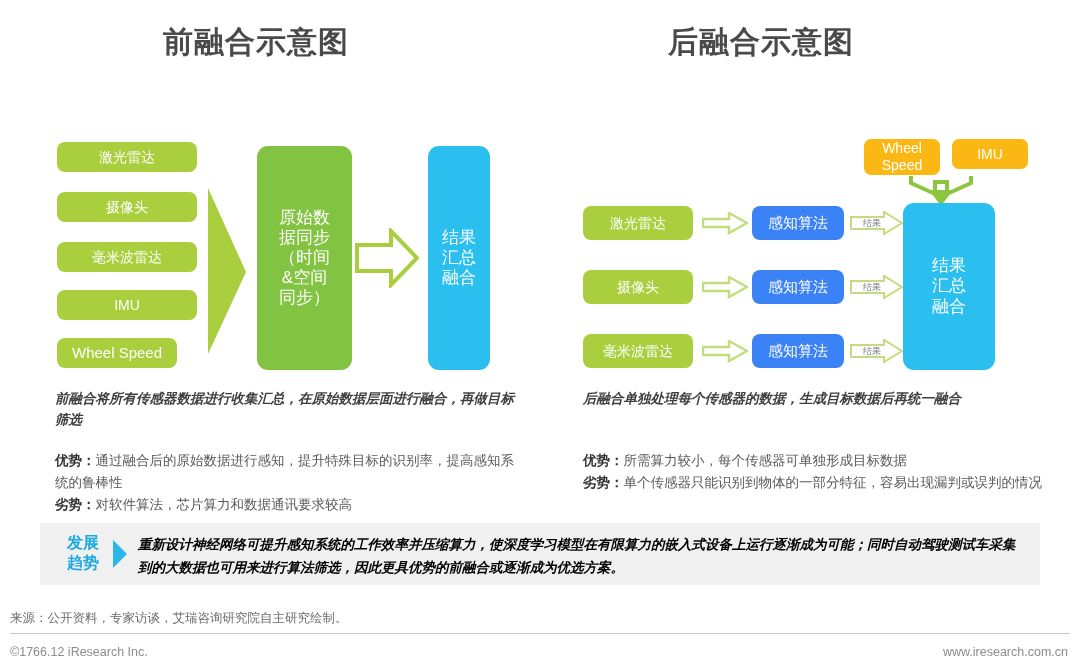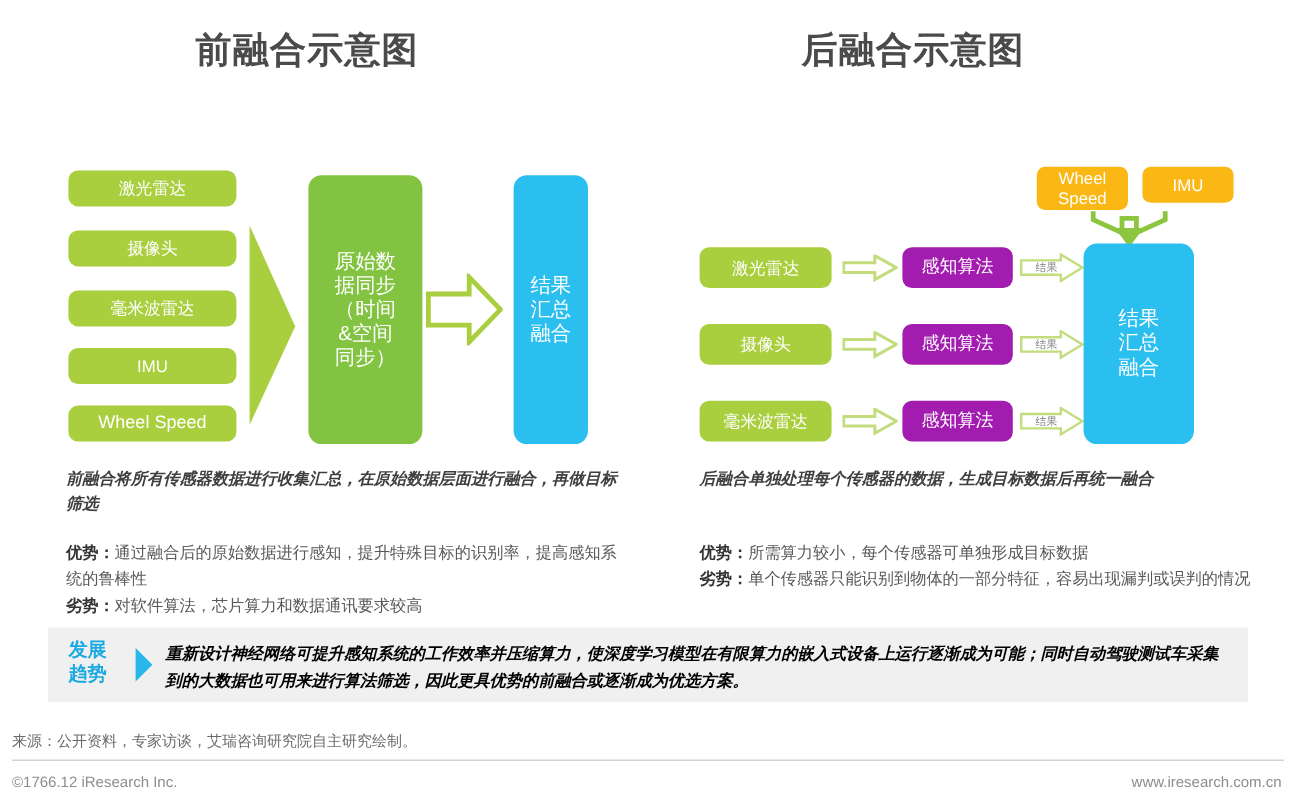--- a/index.html
+++ b/index.html
@@ -21,21 +21,21 @@
   
   .box{
     position:absolute;box-sizing:border-box;display:flex;
     align-items:center;justify-content:center;text-align:center;
     color:#ffffff;border-radius:7px;line-height:1.18;
   }
   .sensor{background:#a9ce3e;font-size:14px;border-radius:8px;}
   .sensor.en{font-size:15px;}
   .mid-green{background:#82c341;font-size:17px;border-radius:11px;}
   .blue{background:#2bbff0;font-size:17px;border-radius:11px;}
-  .algo{background:#a21caf;font-size:15px;border-radius:8px;}
+  .algo{background:#3b82f6;font-size:15px;border-radius:8px;}
   .amber{background:#fbb714;font-size:14px;border-radius:7px;}
 
   
   .funnel{position:absolute;}
 
   
   .outline-arrow{position:absolute;}
 
   
   .res-label{
@@ -55,21 +55,21 @@
   .cap-body b{color:#333333;}
 
   
   .trend-band{
     position:absolute;left:40px;top:523px;width:1000px;height:62px;
     background:#f0f0f0;
   }
   .trend-tag{
     position:absolute;left:57px;top:533px;width:52px;
     font-size:16px;font-weight:bold;color:#1ba9e1;line-height:1.28;
-    text-align:left;
+    text-align:center;
   }
   .trend-tri{
     position:absolute;left:113px;top:540px;
     width:0;height:0;border-left:14px solid #29b6e8;
     border-top:14px solid transparent;border-bottom:14px solid transparent;
   }
   .trend-text{
     position:absolute;left:138px;top:533px;width:888px;
     font-size:13.5px;font-style:italic;font-weight:bold;color:#000000;
     line-height:1.72;
@@ -97,21 +97,21 @@
 
   <div class="title" id="title-right">后融合示意图</div>
   <div class="title" id="title-left">前融合示意图</div>
 
   <div>
 
     <div class="box sensor" style="left:57px;top:142px;width:140px;height:30px;">激光雷达</div>
     <div class="box sensor" style="left:57px;top:192px;width:140px;height:30px;">摄像头</div>
     <div class="box sensor" style="left:57px;top:242px;width:140px;height:30px;">毫米波雷达</div>
     <div class="box sensor" style="left:57px;top:290px;width:140px;height:30px;">IMU</div>
-    <div class="box sensor en" style="left:57px;top:338px;width:140px;height:30px;">Wheel Speed</div>
+    <div class="box sensor en" style="left:57px;top:338px;width:120px;height:30px;">Wheel Speed</div>
 
     <svg class="funnel" style="left:206px;top:186px;" width="42" height="170" viewBox="0 0 42 170">
       <polygon points="2,2 40,86 2,168" fill="#a9ce3e"></polygon>
     </svg>
 
     <div class="box mid-green" style="left:257px;top:146px;width:95px;height:224px;flex-direction:column;">
       <span>原始数</span>
       <span>据同步</span>
       <span>（时间</span>
       <span>&amp;空间</span>

